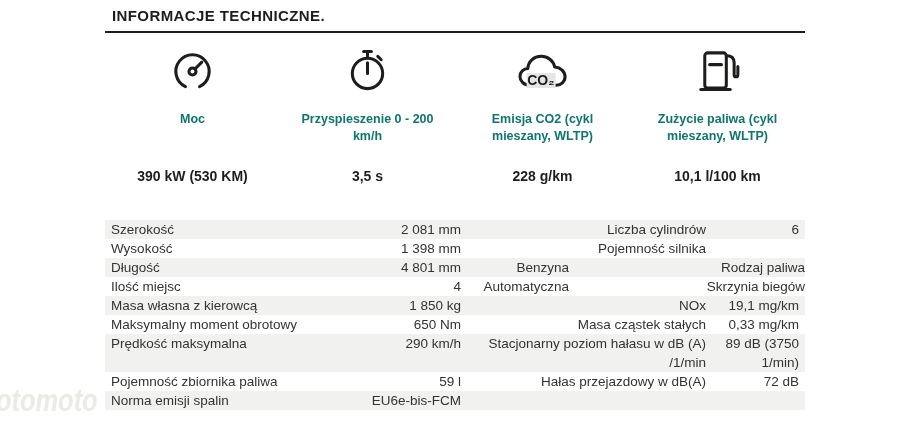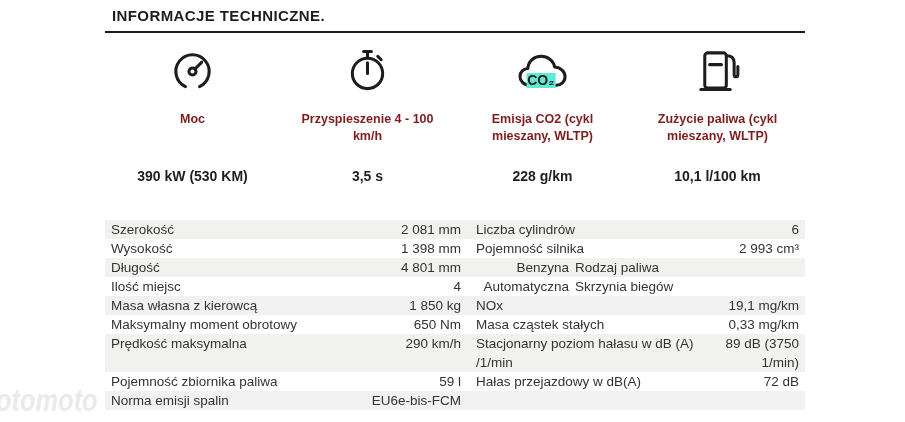--- a/index.html
+++ b/index.html
@@ -16,37 +16,37 @@
     position:absolute;left:105px;top:31px;width:700px;height:2px;background:#1d1d1b;
   }
   .features{
     position:absolute;left:105px;top:47px;width:700px;display:flex;
   }
   .feature{width:175px;text-align:center;}
   .f-icon{height:50px;position:relative;display:flex;align-items:flex-start;justify-content:center;}
   .f-icon svg{display:block;}
   .co2-text{
     position:absolute;left:50%;top:26px;transform:translateX(-56%);
-    background:#5eead4;padding:0 1px;font-size:14px;font-weight:bold;color:#1d1d1b;line-height:15px;
+    background:#e5e5e5;padding:0 1px;font-size:14px;font-weight:bold;color:#1d1d1b;line-height:15px;
   }
   .f-label{
     margin:14px auto 0;max-width:156px;height:46px;
-    font-size:12.5px;font-weight:bold;line-height:17px;color:#7f1d1d;
+    font-size:12.5px;font-weight:bold;line-height:17px;color:#0f766e;
   }
   .f-value{margin-top:11px;font-size:14px;font-weight:bold;color:#1d1d1b;}
   .spec-table{
     position:absolute;left:105px;top:220px;width:700px;font-size:13.5px;line-height:19px;color:#333;
   }
   .spec-row{display:flex;min-height:19px;align-items:flex-start;}
   .spec-row:nth-child(odd){background:#f1f1ef;}
   .cell{padding:0;}
   .c1{width:240px;padding-left:6px;text-align:left;}
   .v1{width:110px;text-align:right;}
   .gap{width:15px;}
-  .c2{width:230px;text-align:left;}
+  .c2{width:230px;text-align:right;}
   .v2{flex:1;text-align:right;padding-right:6px;}
   .watermark{
     position:absolute;left:-4px;top:383px;z-index:3;
     font-size:31px;font-weight:bold;font-style:italic;
     color:#eceae6;letter-spacing:0px;
     transform:scaleX(.82);transform-origin:left center;
     user-select:none;
   }
   .icon-stroke{stroke:#1d1d1b;stroke-width:3.1;fill:none;stroke-linecap:round;stroke-linejoin:round;}
 </style>
@@ -73,21 +73,21 @@
   <div class="feature">
     <div class="f-icon">
       <svg width="47" height="47" viewBox="0 0 48 48">
         <path class="icon-stroke" d="M 20 4.5 L 28 4.5"></path>
         <path class="icon-stroke" d="M 24 5 L 24 11"></path>
         <path class="icon-stroke" d="M 34.5 9.5 L 38 13"></path>
         <circle class="icon-stroke" cx="24" cy="27" r="15.5"></circle>
         <path class="icon-stroke" d="M 24 27 L 24 16"></path>
       </svg>
     </div>
-    <div class="f-label">Przyspieszenie 4 - 100 km/h</div>
+    <div class="f-label">Przyspieszenie 0 - 200 km/h</div>
     <div class="f-value">3,5 s</div>
   </div>
 
   <div class="feature">
     <div class="f-icon">
       <svg width="56" height="47" viewBox="0 0 56 48">
         <path class="icon-stroke" d="M 14.5 39
           C 8 39 4.5 34.5 4.5 30
           C 4.5 25.5 8 22 12.5 22
           C 13 14.5 19 9.5 26 9.5
@@ -123,21 +123,20 @@
     <div class="cell v1">2 081 mm</div>
     <div class="gap"></div>
     <div class="cell c2">Liczba cylindrów</div>
     <div class="cell v2">6</div>
   </div>
   <div class="spec-row">
     <div class="cell c1">Wysokość</div>
     <div class="cell v1">1 398 mm</div>
     <div class="gap"></div>
     <div class="cell c2">Pojemność silnika</div>
-    <div class="cell v2">2 993 cm³</div>
   </div>
   <div class="spec-row">
     <div class="cell c1">Długość</div>
     <div class="cell v1">4 801 mm</div>
     <div class="gap"></div>
     <div class="cell v2">Benzyna</div>
     <div class="cell c2">Rodzaj paliwa</div>
   </div>
   <div class="spec-row">
     <div class="cell c1">Ilość miejsc</div>

